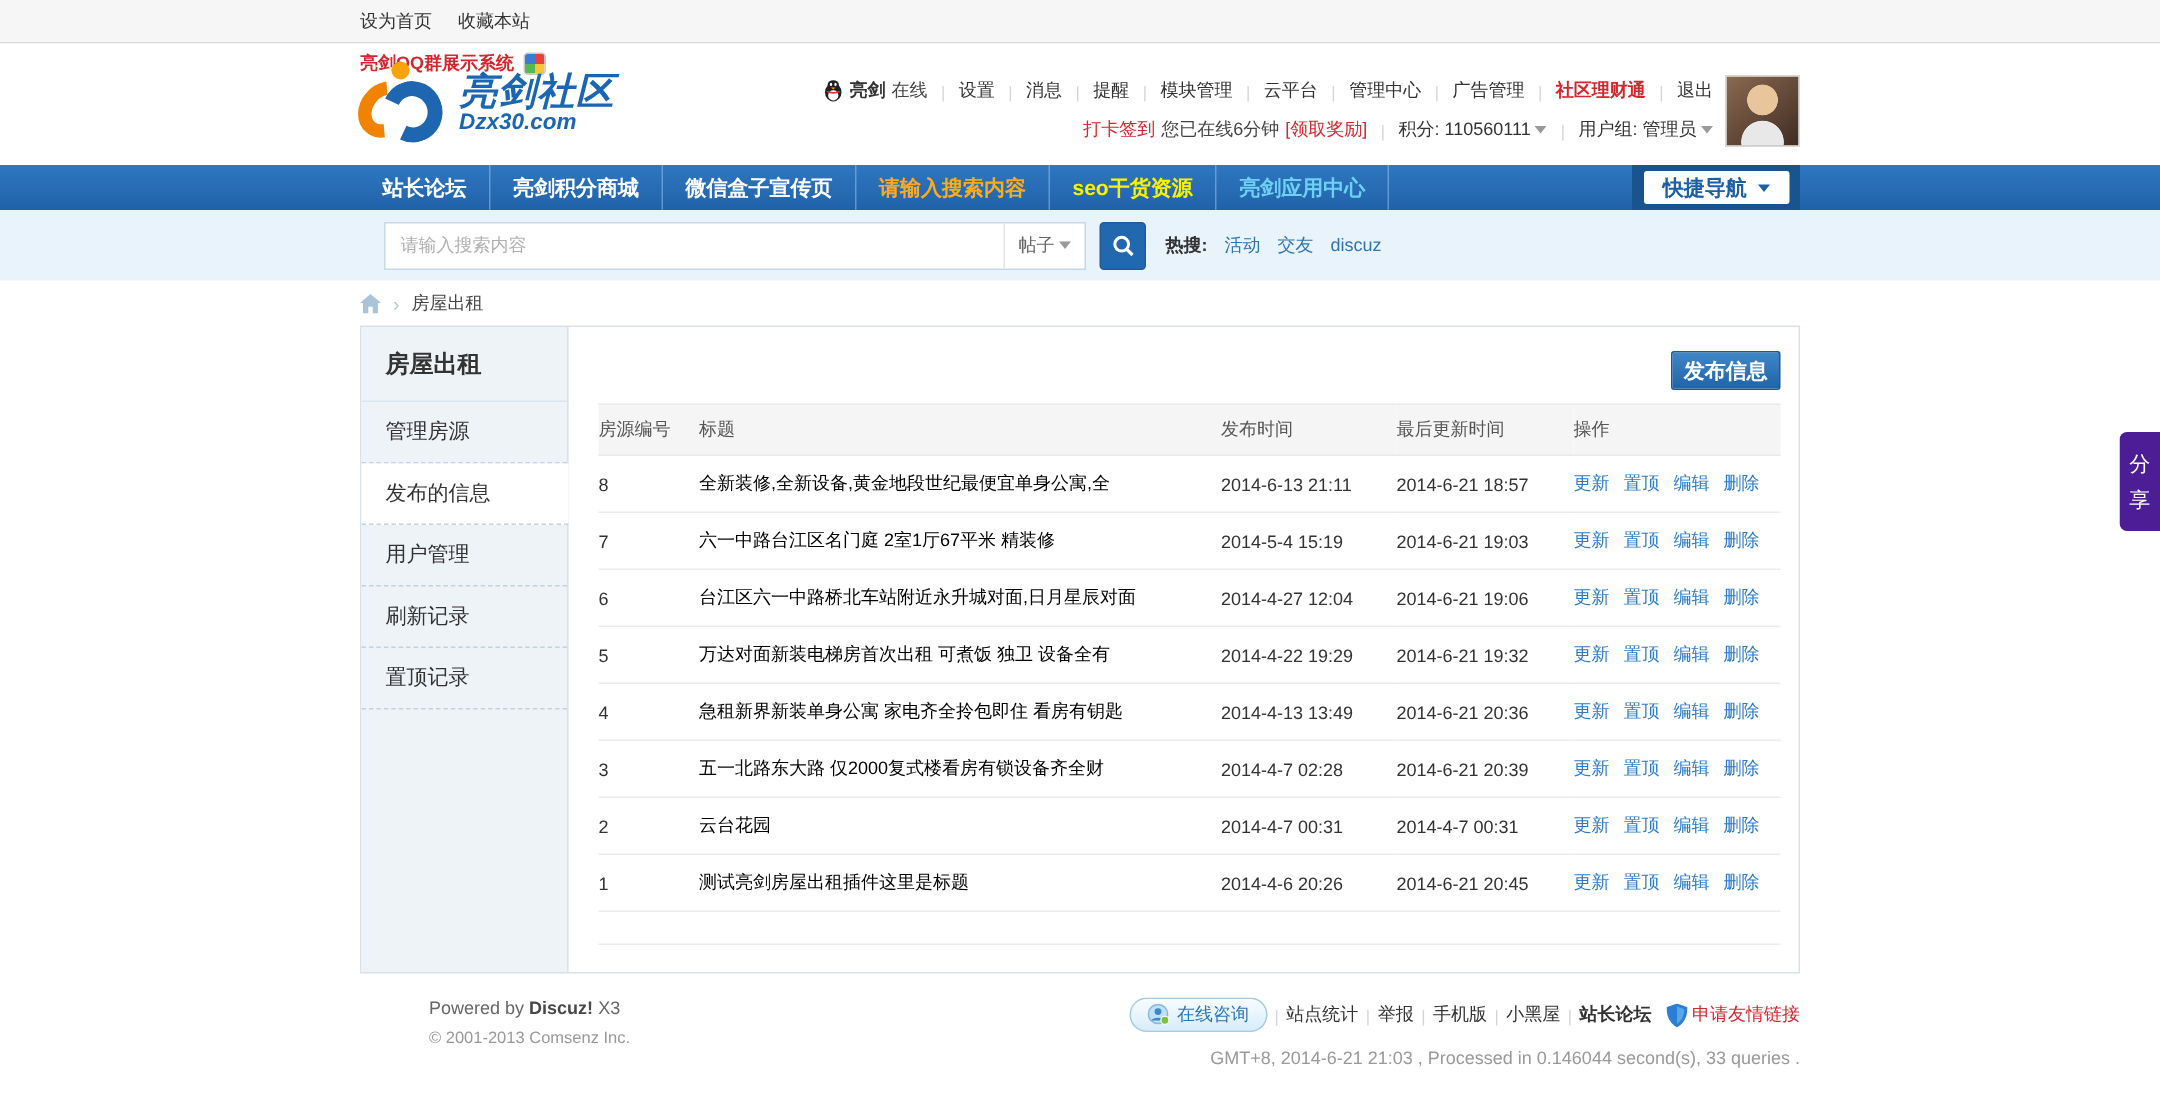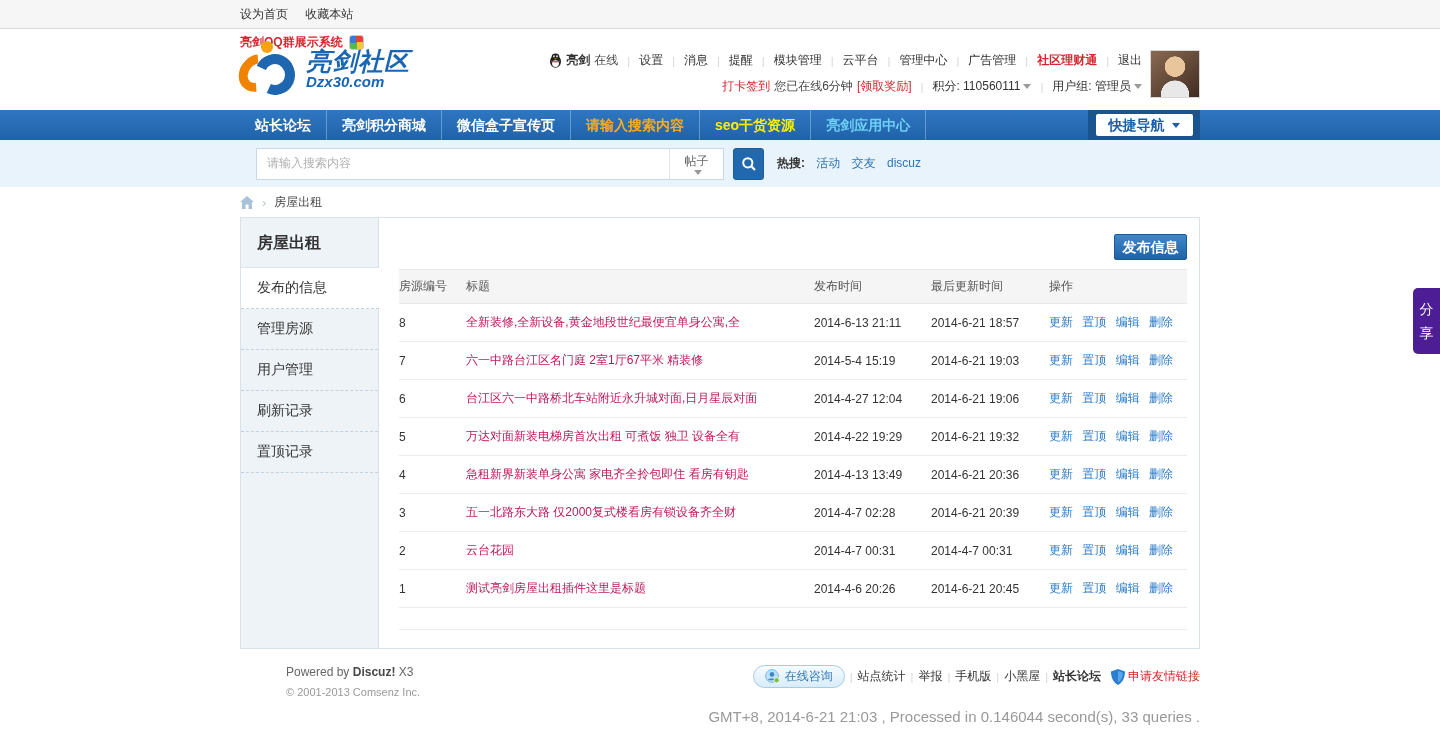--- a/index.html
+++ b/index.html
@@ -55,21 +55,21 @@
     border-right:4px solid transparent; border-top:5px solid #1a5fa8; margin-left:7px; }
 
   
   .searchbar { background:#e9f3fb; height:47px; }
   .search-inner { display:flex; align-items:center; height:47px; padding-left:16px; }
   .search-box { display:flex; align-items:stretch; width:468px; height:32px; background:#fff; border:1px solid #c6d8e7; }
   .search-box input { flex:1; border:none; outline:none; padding:0 10px; font-size:12px; color:#ef4444;
     font-family:Liberation Serif, serif; background:transparent; }
   .search-box input::placeholder { color:#b0b0b0; }
   .search-type { width:54px; border-left:1px solid #e4e4e4; color:#666; font-size:12px;
-    display:flex; align-items:center; justify-content:center; cursor:pointer;flex-direction:column; }
+    display:flex; align-items:center; justify-content:center; cursor:pointer; }
   .search-btn { width:31px; height:32px; margin-left:9px; background:#2268ae; border:1px solid #1d5c9c;
     border-radius:3px; display:flex; align-items:center; justify-content:center; cursor:pointer; }
   .hot { margin-left:13px; font-size:12px; color:#333; }
   .hot-label { font-weight:bold; }
   .hot a { color:#2d76b5; margin-left:8px; }
 
   
   .breadcrumb { height:30px; display:flex; align-items:center; font-size:12px; color:#444; }
   .crumb-arrow::before { content:"›"; color:#b9c7d2; margin:0 8px; font-size:13px; }
 
@@ -81,37 +81,37 @@
   .side-item.active { background:#fff; margin-right:-1px; }
   .content { flex:1; padding:16px 12px 4px 20px; }
   .publish-btn { display:block; margin-left:auto; width:73px; height:26px; line-height:24px; text-align:center;
     background:linear-gradient(#3f87c8,#2063a8); border:1px solid #1c5a95; border-radius:2px;
     color:#fff; font-weight:bold; font-size:14px; margin-bottom:9px; }
   table { width:100%; border-collapse:collapse; font-size:12px; color:#333; }
   thead th { background:#f5f5f5; font-weight:normal; color:#555; text-align:left; padding:8px 0;
     border-top:1px solid #e8e8e8; border-bottom:1px solid #e8e8e8; font-size:12px; }
   .col-id { width:67px; } .col-pub { width:117px; } .col-upd { width:118px; } .col-ops { width:138px; }
   tbody td { padding:10px 0; border-bottom:1px solid #ebebeb; }
-  .row-title { color:#be185d; }
+  .row-title { color:#000000; }
   .op-link { color:#2b7bc8; margin-right:6px; }
   .table-footline { height:22px; border-bottom:1px solid #ebebeb; margin-bottom:14px; }
 
   
   .footer { margin-top:16px; font-size:12px; color:#666; overflow:hidden; padding-bottom:60px; }
   .footer-left { float:left;margin-left:46px; }
   .powered { font-size:12px; color:#666; }
   .powered .brand { font-weight:bold; color:#484848; }
   .copyright { margin-top:7px; font-size:11px; color:#999; }
   .footer-right { float:right; text-align:right; }
   .f-row1 { display:flex; align-items:center; justify-content:flex-end; }
   .online-pill { display:inline-flex; align-items:center; gap:5px; border:1px solid #a6cbe6;
     background:linear-gradient(#f7fcff,#d8ecfa); border-radius:12px; padding:2px 11px; color:#2d76b5; }
   .f-link { color:#333; }
   .friend-link { color:#d4262e; display:inline-flex; align-items:center; gap:3px; }
-  .f-stats { margin-top:20px; color:#999; font-size:15px; }
+  .f-stats { margin-top:10px; color:#999; font-size:12px; }
 
   
   .share-tab { position:fixed; right:0; top:288px; width:27px; background:#4c1d95; border-radius:5px 0 0 5px;
     color:#fff; font-size:14px; text-align:center; padding:9px 6px; line-height:24px; word-break:break-all; cursor:pointer;margin-left:15px; }
 </style>
 </head>
 <body>
 
 <div>
 
@@ -239,22 +239,22 @@
           <path d="M7 0 L14 6 L12 6 L12 13 L8.5 13 L8.5 8.5 L5.5 8.5 L5.5 13 L2 13 L2 6 L0 6 Z" fill="#a9c3d9"></path>
         </svg>
     </a>
     <span class="crumb-arrow"></span>
     <span>房屋出租</span>
   </div>
 
   <div class="inner main">
     <div class="sidebar">
       <div class="side-title">房屋出租</div>
+      <a class="side-item">管理房源</a>
       <a class="side-item active">发布的信息</a>
-      <a class="side-item">管理房源</a>
       <a class="side-item">用户管理</a>
       <a class="side-item">刷新记录</a>
       <a class="side-item">置顶记录</a>
     </div>
 
     <div class="content">
       <a class="publish-btn">发布信息</a>
       <table>
         <thead>
           <tr>

